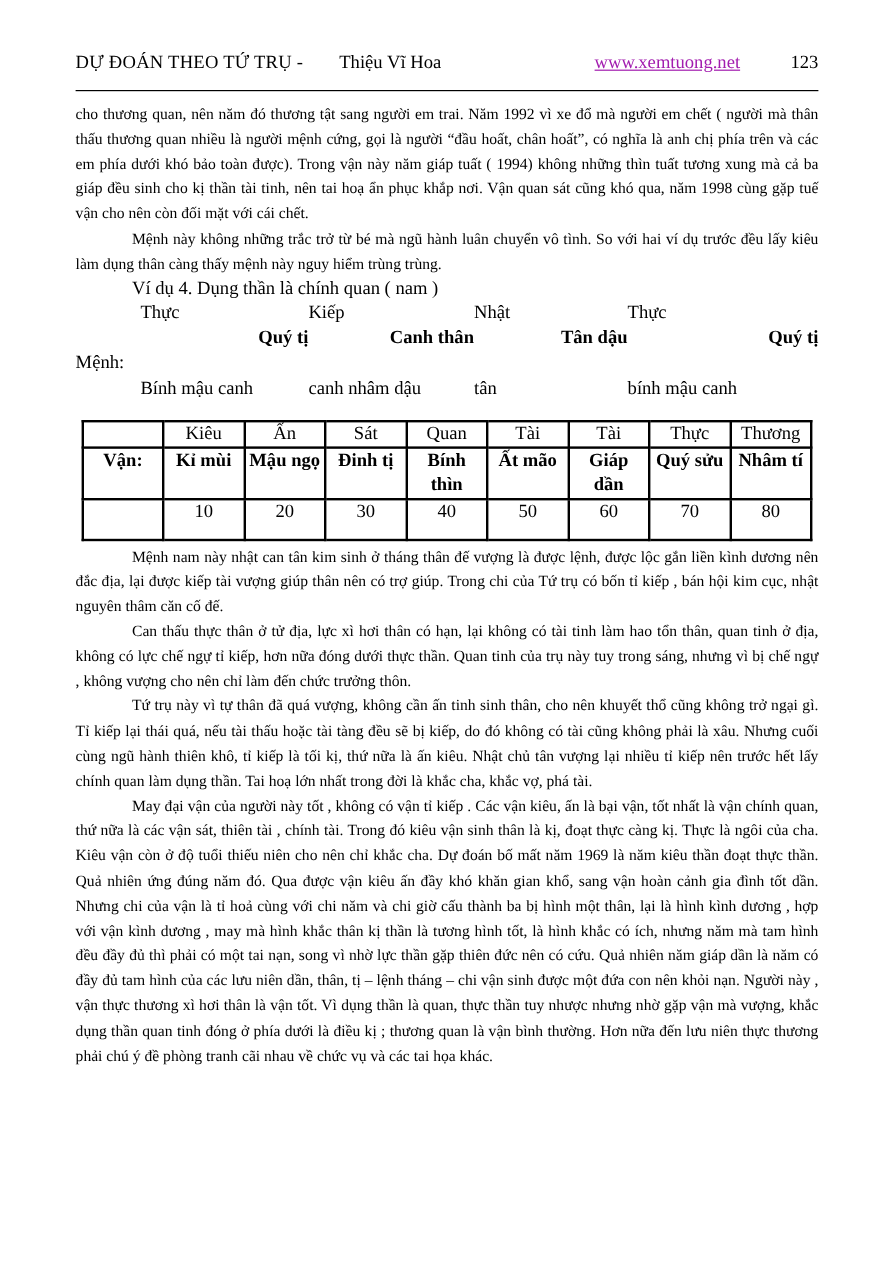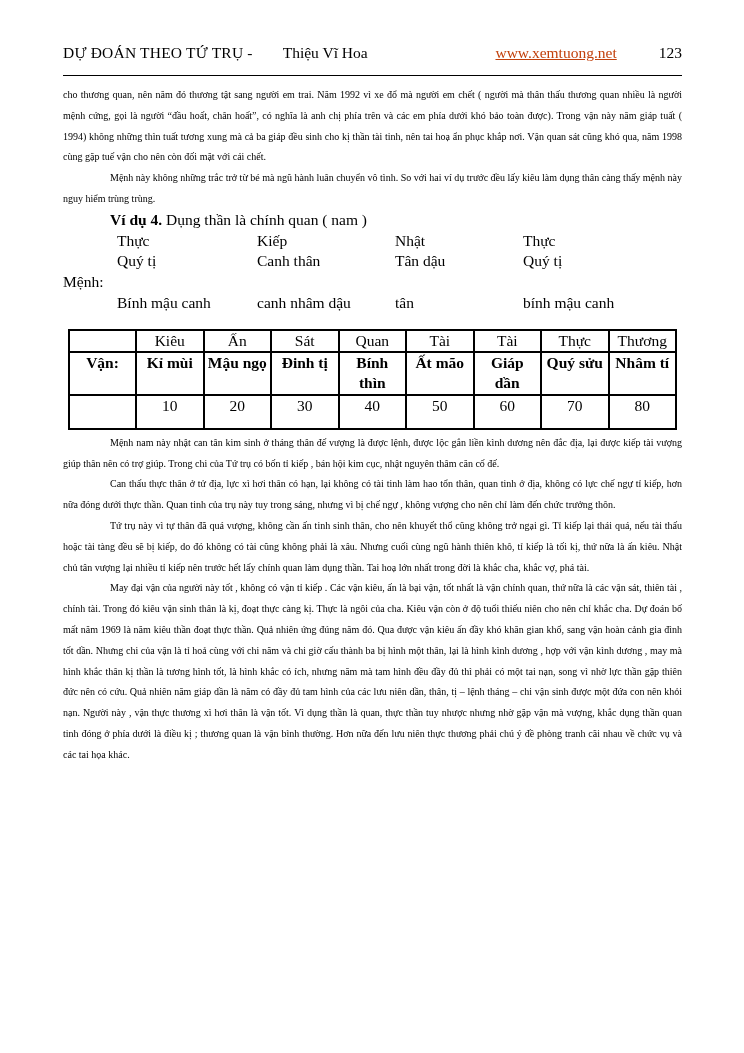--- a/index.html
+++ b/index.html
@@ -17,52 +17,52 @@
     display: flex;
     align-items: flex-start;
     font-size: 15.5px;
     white-space: nowrap;
   }
   .hdr .title { letter-spacing: 0.2px; }
   .hdr .author { margin-left: 30px; }
   .hdr .url {
     margin-left: auto;
     margin-right: 42px;
-    color: #c2410c;
+    color: #a21caf;
     text-decoration: underline;
     cursor: pointer;
   }
   .hdr .pagenum { }
   .rule {
     border: none;
     border-top: 1.5px solid #000;
     margin-top: 13px;
     margin-bottom: 9px;
   }
 
   
   p.body {
-    font-size: 10px;
+    font-size: 13px;
     line-height: 20.8px;
     text-align: justify;
     text-indent: 47px;
   }
   p.body.noindent { text-indent: 0; }
 
   .example { font-size: 15.5px; line-height: 20.8px; text-indent: 47px; }
-  .example b { font-weight: bold; }
+  .example b { font-weight: normal; }
 
   
   .pillars { font-size: 15.5px; line-height: 20.8px; }
   .prow {
     display: grid;
     grid-template-columns: 140px 138px 128px 1fr;
     padding-left: 54px;
   }
-  .prow.bold { font-weight: normal; }
+  .prow.bold { font-weight: bold; text-align: right; }
   .menh { padding-left: 0; }
 
   
   table.luck {
     border-collapse: collapse;
     table-layout: fixed;
     width: 609px;
     margin-left: 5px;
     margin-top: 15px;
     margin-bottom: 3px;

